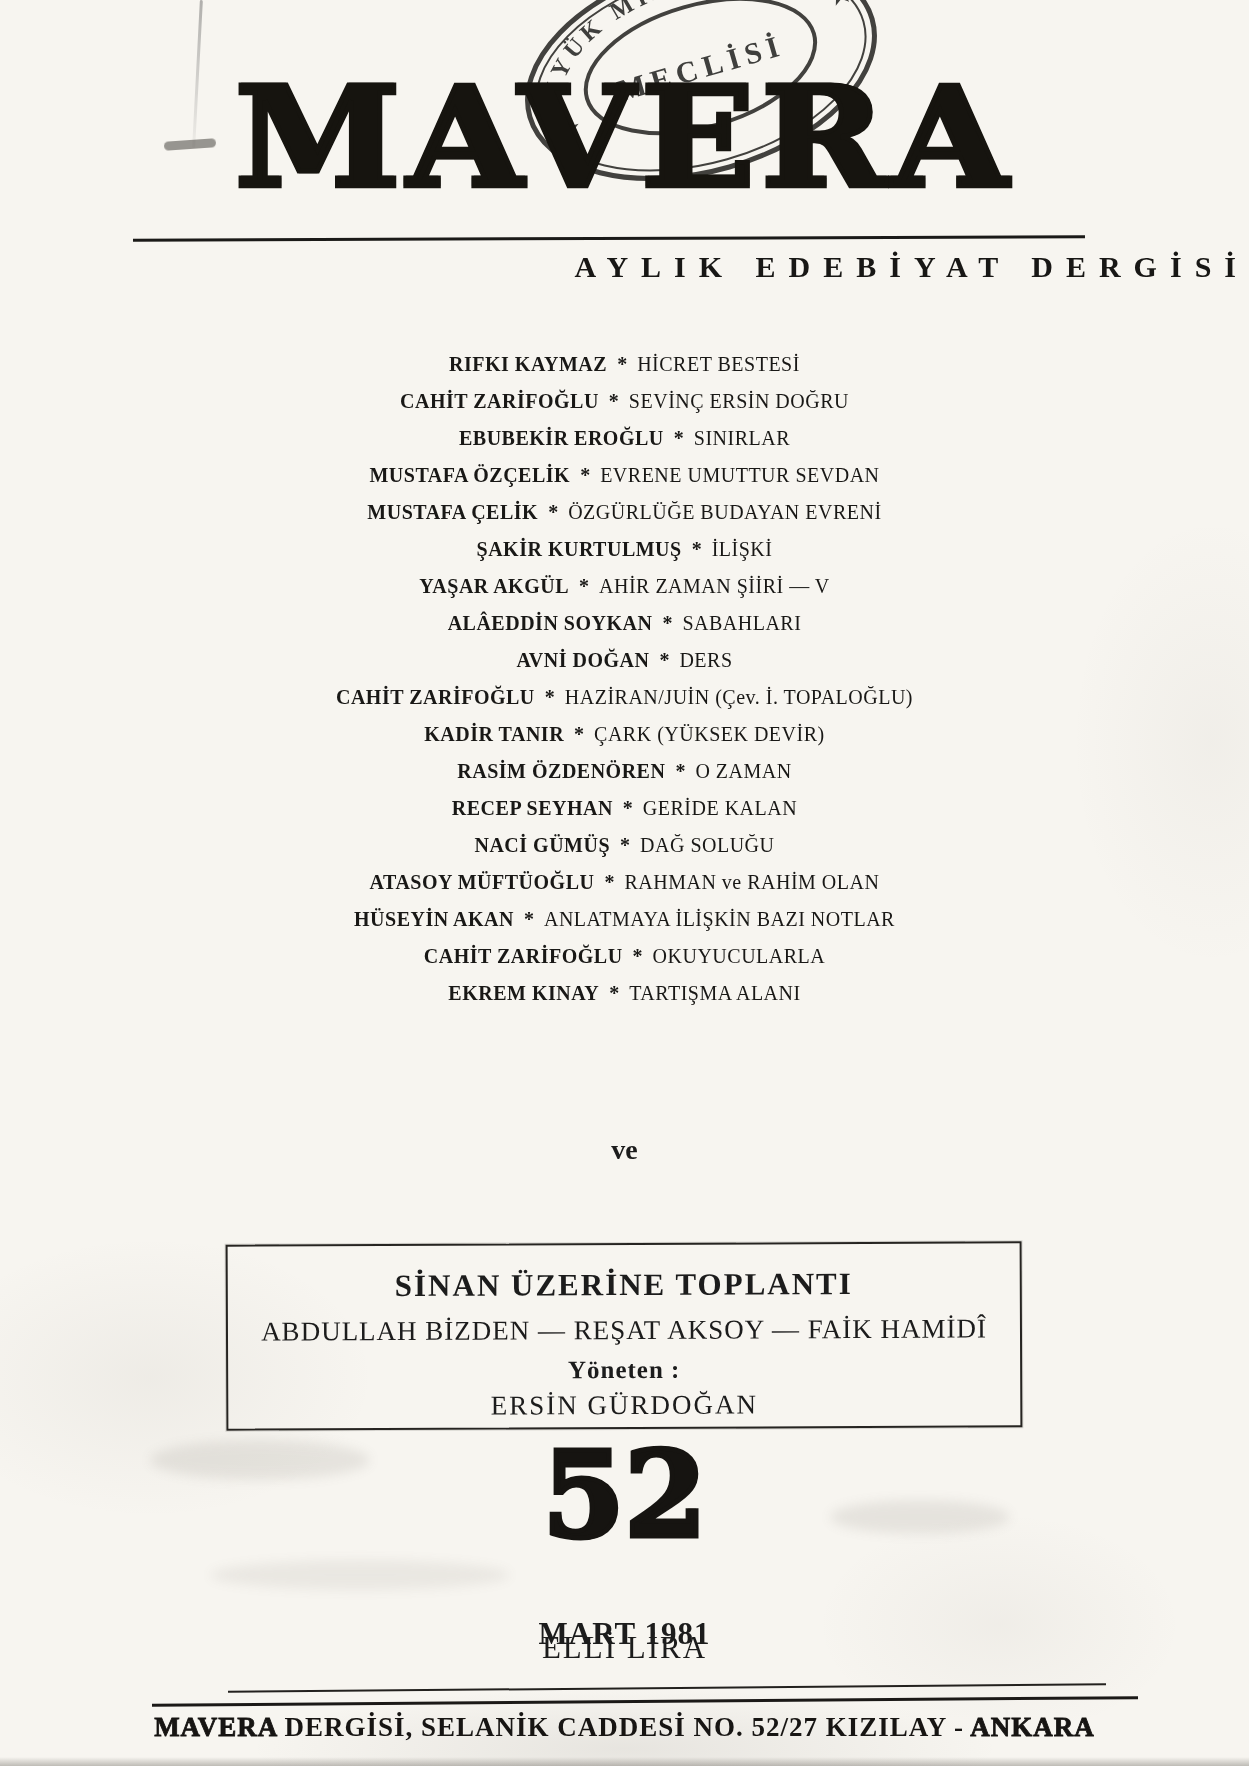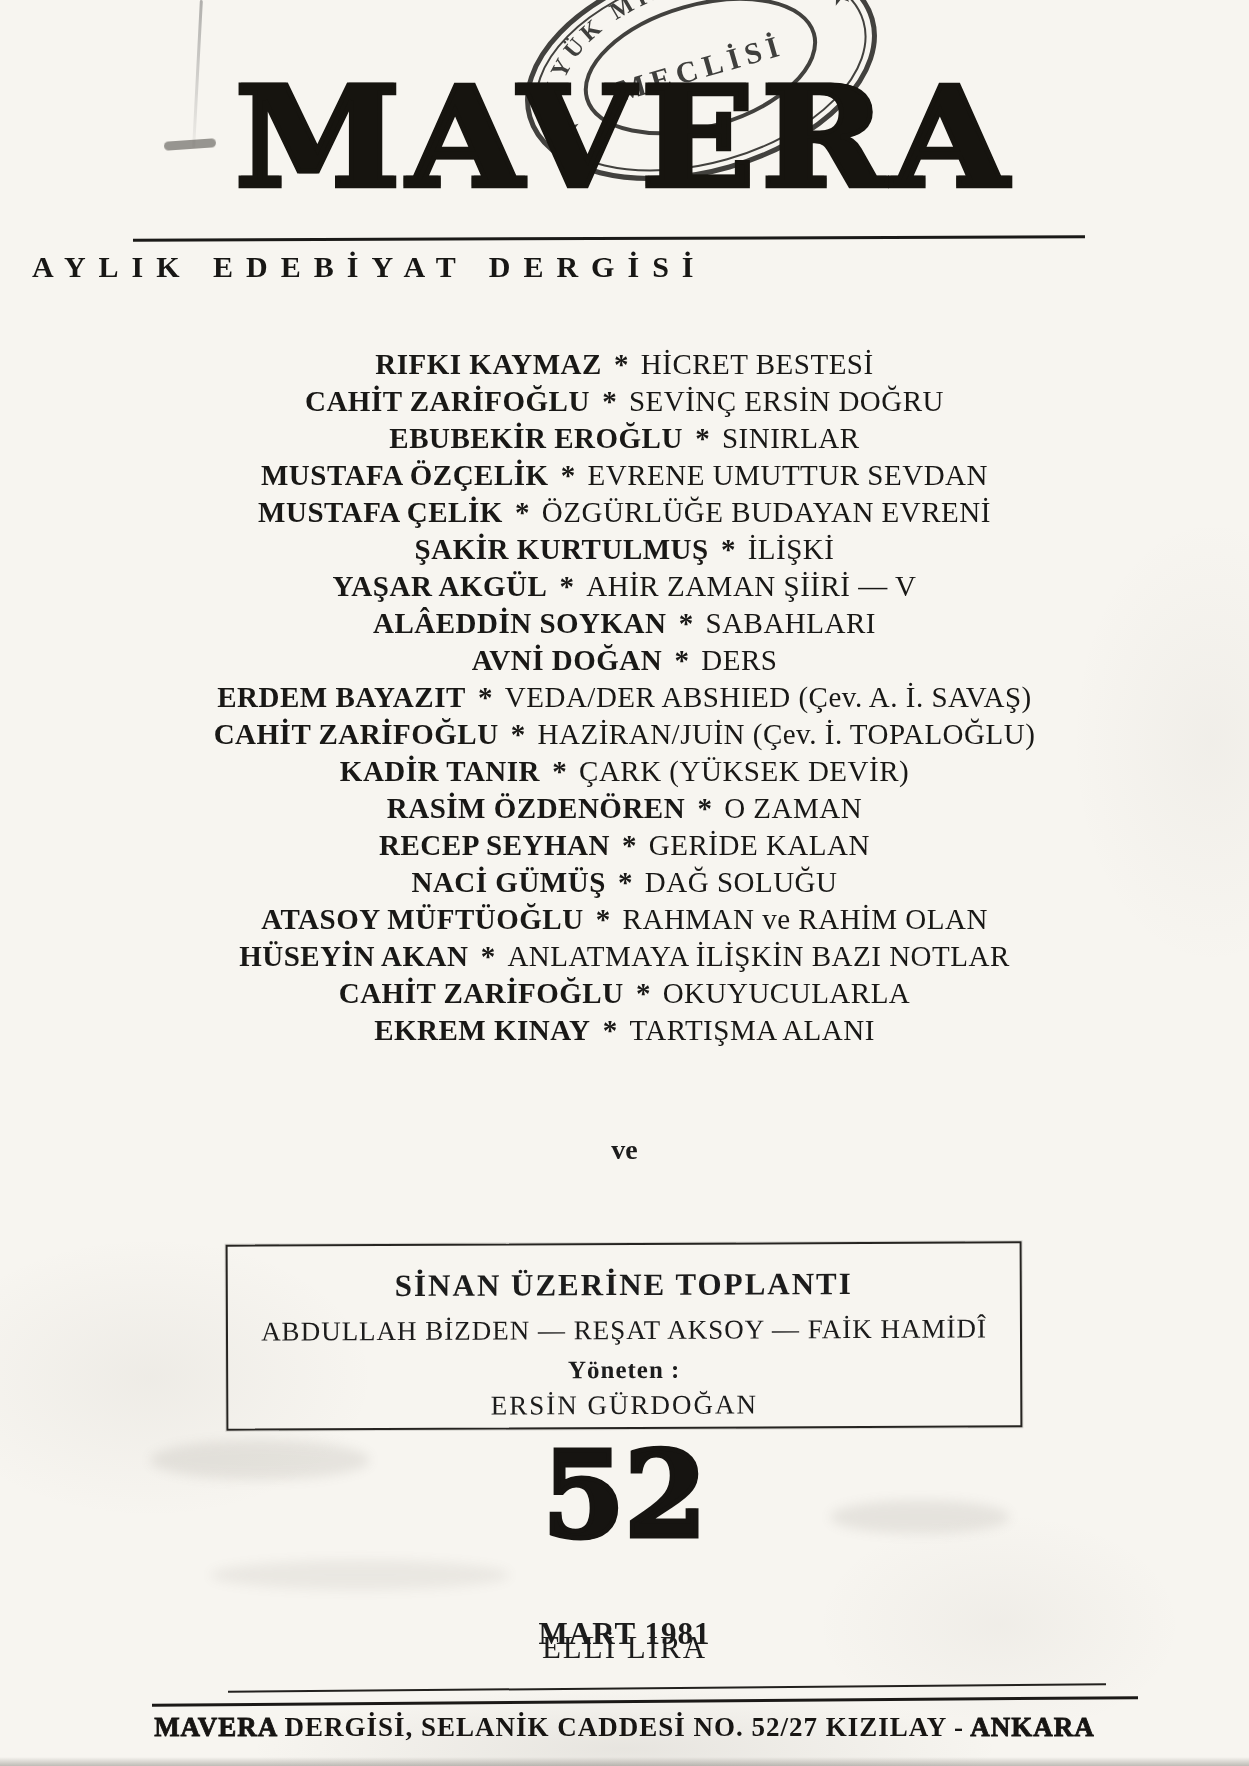--- a/index.html
+++ b/index.html
@@ -28,26 +28,26 @@
 
   .masthead{
     position:absolute;top:62px;left:0;right:0;text-align:center;
     font-family:"DejaVu Serif",serif;font-weight:bold;font-size:150px;line-height:1;
     letter-spacing:6px;color:#16140f;-webkit-text-stroke:5px #16140f;
     text-shadow:2px 0 #16140f,-2px 0 #16140f,0 2px #16140f,0 -2px #16140f;
     transform:scaleY(0.93);
   }
   .masthead-rule{position:absolute;left:133px;top:237px;width:952px;height:3px;background:#1b1a18;transform:rotate(-0.2deg);}
   .subtitle{
-    position:absolute;top:250px;left:0;right:0;text-align:left;
+    position:absolute;top:250px;left:0;right:0;text-align:right;
     font-weight:700;font-size:30px;letter-spacing:13px;color:#181715;padding-left:32px;
   }
 
   .toc{position:absolute;top:346px;left:0;right:0;text-align:center;}
-  .toc-line{font-size:29px;line-height:37px;white-space:nowrap;color:#191816;}
+  .toc-line{font-size:20px;line-height:37px;white-space:nowrap;color:#191816;}
   .toc-author{font-weight:700;letter-spacing:0.5px;}
   .toc-star{font-weight:700;padding:0 5px;}
   .toc-work{font-weight:400;letter-spacing:0.5px;}
 
   .connector{position:absolute;top:1134px;left:0;right:0;text-align:center;font-size:28px;font-weight:700;}
 
   .panel{
     position:absolute;left:226px;top:1243px;width:792px;height:182px;
     border:2px solid #262421;text-align:center;transform:rotate(-0.25deg);
     box-shadow:0 0 0 1px rgba(40,38,34,0.15);
@@ -108,21 +108,20 @@
   <div class="toc" id="contents-list">
       <div class="toc-line"><span class="toc-author">RIFKI KAYMAZ</span> <span class="toc-star">*</span> <span class="toc-work">HİCRET BESTESİ</span></div>
       <div class="toc-line"><span class="toc-author">CAHİT ZARİFOĞLU</span> <span class="toc-star">*</span> <span class="toc-work">SEVİNÇ ERSİN DOĞRU</span></div>
       <div class="toc-line"><span class="toc-author">EBUBEKİR EROĞLU</span> <span class="toc-star">*</span> <span class="toc-work">SINIRLAR</span></div>
       <div class="toc-line"><span class="toc-author">MUSTAFA ÖZÇELİK</span> <span class="toc-star">*</span> <span class="toc-work">EVRENE UMUTTUR SEVDAN</span></div>
       <div class="toc-line"><span class="toc-author">MUSTAFA ÇELİK</span> <span class="toc-star">*</span> <span class="toc-work">ÖZGÜRLÜĞE BUDAYAN EVRENİ</span></div>
       <div class="toc-line"><span class="toc-author">ŞAKİR KURTULMUŞ</span> <span class="toc-star">*</span> <span class="toc-work">İLİŞKİ</span></div>
       <div class="toc-line"><span class="toc-author">YAŞAR AKGÜL</span> <span class="toc-star">*</span> <span class="toc-work">AHİR ZAMAN ŞİİRİ — V</span></div>
       <div class="toc-line"><span class="toc-author">ALÂEDDİN SOYKAN</span> <span class="toc-star">*</span> <span class="toc-work">SABAHLARI</span></div>
       <div class="toc-line"><span class="toc-author">AVNİ DOĞAN</span> <span class="toc-star">*</span> <span class="toc-work">DERS</span></div>
-      <div class="toc-line"><span class="toc-author">ERDEM BAYAZIT</span> <span class="toc-star">*</span> <span class="toc-work">VEDA/DER ABSHIED (Çev. A. İ. SAVAŞ)</span></div>
       <div class="toc-line"><span class="toc-author">CAHİT ZARİFOĞLU</span> <span class="toc-star">*</span> <span class="toc-work">HAZİRAN/JUİN (Çev. İ. TOPALOĞLU)</span></div>
       <div class="toc-line"><span class="toc-author">KADİR TANIR</span> <span class="toc-star">*</span> <span class="toc-work">ÇARK (YÜKSEK DEVİR)</span></div>
       <div class="toc-line"><span class="toc-author">RASİM ÖZDENÖREN</span> <span class="toc-star">*</span> <span class="toc-work">O ZAMAN</span></div>
       <div class="toc-line"><span class="toc-author">RECEP SEYHAN</span> <span class="toc-star">*</span> <span class="toc-work">GERİDE KALAN</span></div>
       <div class="toc-line"><span class="toc-author">NACİ GÜMÜŞ</span> <span class="toc-star">*</span> <span class="toc-work">DAĞ SOLUĞU</span></div>
       <div class="toc-line"><span class="toc-author">ATASOY MÜFTÜOĞLU</span> <span class="toc-star">*</span> <span class="toc-work">RAHMAN ve RAHİM OLAN</span></div>
       <div class="toc-line"><span class="toc-author">HÜSEYİN AKAN</span> <span class="toc-star">*</span> <span class="toc-work">ANLATMAYA İLİŞKİN BAZI NOTLAR</span></div>
       <div class="toc-line"><span class="toc-author">CAHİT ZARİFOĞLU</span> <span class="toc-star">*</span> <span class="toc-work">OKUYUCULARLA</span></div>
       <div class="toc-line"><span class="toc-author">EKREM KINAY</span> <span class="toc-star">*</span> <span class="toc-work">TARTIŞMA ALANI</span></div>
     </div>

